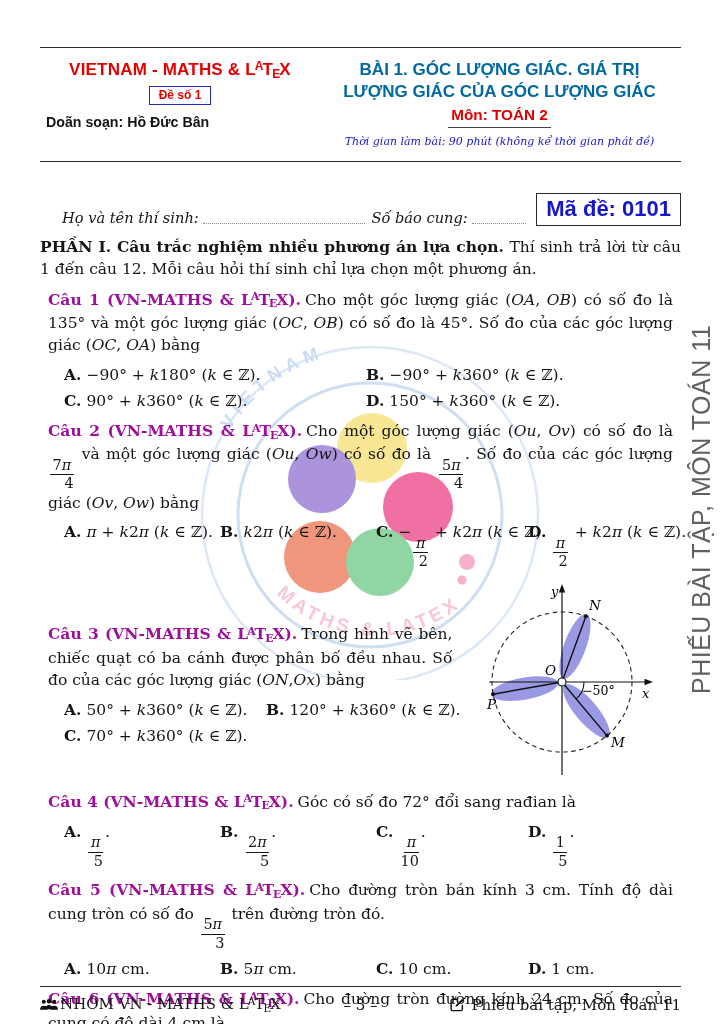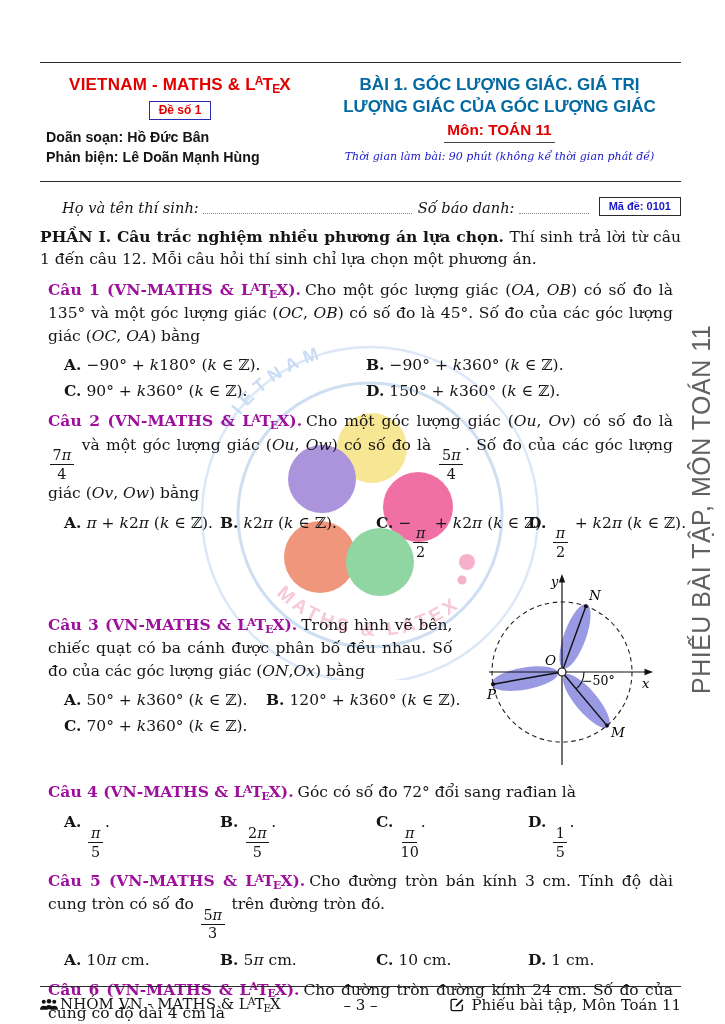--- a/index.html
+++ b/index.html
@@ -8,55 +8,55 @@
     font-family:"DejaVu Serif",serif;font-size:15.5px;color:#151515;
   }
   sup{vertical-align:0.4em;font-size:0.7em;margin:0 -1px;}
   sub{vertical-align:-0.25em;font-size:0.7em;margin:0 -1px;}
   i{font-style:italic;}
   
   .wm{position:absolute;left:190px;top:340px;width:380px;height:340px;z-index:1;}
   
   .content{position:absolute;left:40px;top:0;width:641px;z-index:2;}
   
-  .exam-header{margin-top:62px;border-top:1.8px solid #2b2b2b;border-bottom:1.8px solid #2b2b2b;
+  .exam-header{margin-top:47px;border-top:1.8px solid #2b2b2b;border-bottom:1.8px solid #2b2b2b;
     padding:11px 4px 13px;display:flex;align-items:flex-start;}
   .hdr-left{width:272px;flex:0 0 272px;text-align:center;}
   .brand{color:#e20000;font-family:"Liberation Sans",sans-serif;font-weight:bold;font-size:17px;letter-spacing:.2px;}
   .de-box{display:inline-block;border:1.6px solid #2a2ab0;color:#e20000;font-family:"Liberation Sans",sans-serif;
     font-weight:bold;font-size:12px;padding:1px 9px 2px;margin:5px auto 7px;}
   .meta{font-family:"Liberation Sans",sans-serif;font-weight:bold;font-size:14.2px;text-align:left;
     padding-left:2px;line-height:1.45;}
   .hdr-right{flex:1;text-align:center;padding-left:6px;}
   .title{color:#0369a1;font-family:Liberation Sans, sans-serif;font-weight:bold;font-size:17px;line-height:1.28;}
   .subject{display:inline-block;color:#e20000;font-family:"Liberation Sans",sans-serif;font-weight:bold;
     font-size:15.3px;border-bottom:1.4px solid #444;padding:1px 3px 3px;margin-top:2px;}
   .duration{color:#1717c9;font-style:italic;font-size:11px;margin-top:7px;}
   
-  .info-row{display:flex;align-items:flex-end;margin:15px 0 6px;padding-left:22px;font-size:14.6px;font-style:italic;}
+  .info-row{display:flex;align-items:flex-end;margin:31px 0 6px;padding-left:22px;font-size:14.6px;font-style:italic;}
   .dots{border-bottom:1.3px dotted #888;height:15px;}
   .dots.name{flex:1.55;margin:0 6px 2px 4px;}
   .dots.sbd{flex:0.52;margin:0 10px 2px 4px;}
   .code-box{border:1.6px solid #2b2b2b;color:#1717c9;font-style:normal;font-weight:bold;
-    font-family:"Liberation Sans",sans-serif;font-size:11px;padding:2px 9px 3px;white-space:nowrap;}
+    font-family:"Liberation Sans",sans-serif;font-size:22px;padding:2px 9px 3px;white-space:nowrap;}
   
   .part{margin:10px 0 4px;text-align:justify;line-height:1.42;}
   .part b{font-weight:bold;}
   
   .q{margin:9px 0 10px;}
   .qlabel{color:#9e109c;font-weight:bold;margin-right:4px;}
   .stem{margin:8px;text-align:justify;line-height:1.45;}
   .opts{display:grid;padding-left:24px;margin-top:0;column-gap:6px;row-gap:7px;}
   .cols2{grid-template-columns:296px auto;}
   .cols2n{grid-template-columns:196px auto;}
   .cols4{grid-template-columns:150px 150px 146px auto;}
   .opt{white-space:nowrap;}
   .opt .letter{font-weight:bold;margin-right:5px;}
   
-  .frac{display:inline-flex;flex-direction:column;align-items:center;vertical-align:-0.72em;
+  .frac{display:inline-flex;flex-direction:column;align-items:flex-end;vertical-align:-0.72em;
     line-height:1.06;font-size:0.93em;margin:0 2px;}
   .fn{border-bottom:1.2px solid #151515;padding:0 2.5px 1px;}
   .fd{padding-top:1.5px;}
   
   .q3-row{display:flex;gap:26px;align-items:center;}
   .q3-left{flex:0 0 404px;}
   .fig{flex:0 0 212px;margin-top:2px;}
   
   .side-text{position:absolute;left:687px;top:694px;transform:rotate(-90deg);transform-origin:left top;
     white-space:nowrap;font-family:"Liberation Sans",sans-serif;font-size:25px;color:#606060;
@@ -97,36 +97,35 @@
   </svg>
 </div>
 
 <div class="content">
 
   <div class="exam-header">
     <div class="hdr-left">
       <div class="brand">VIETNAM - MATHS &amp; L<sup>A</sup>T<sub>E</sub>X</div>
       <div><span class="de-box">Đề số 1</span></div>
       <div class="meta">Doãn soạn: Hồ Đức Bân</div>
-      <div class="meta">Phản biện: Lê Doãn Mạnh Hùng</div>
     </div>
     <div class="hdr-right">
       <div class="title">
         <div>BÀI 1. GÓC LƯỢNG GIÁC. GIÁ TRỊ</div>
         <div>LƯỢNG GIÁC CỦA GÓC LƯỢNG GIÁC</div>
       </div>
-      <div><span class="subject">Môn: TOÁN 11</span></div>
+      <div><span class="subject">Môn: TOÁN 2</span></div>
       <div class="duration">Thời gian làm bài: 90 phút (không kể thời gian phát đề)</div>
     </div>
   </div>
 
   <div class="info-row">
     <span>Họ và tên thí sinh:</span>
     <span class="dots name"></span>
-    <span>Số báo danh:</span>
+    <span>Số báo cung:</span>
     <span class="dots sbd"></span>
     <span class="code-box">Mã đề: 0101</span>
   </div>
 
   <p class="part"><b>PHẦN I. Câu trắc nghiệm nhiều phương án lựa chọn.</b><span> Thí sinh trả lời từ câu 1 đến câu 12. Mỗi câu hỏi thí sinh chỉ lựa chọn một phương án.</span></p>
 
   <div class="q">
     <p class="stem"><b class="qlabel">Câu 1 (VN-MATHS &amp; L<sup>A</sup>T<sub>E</sub>X).</b><span>Cho một góc lượng giác (<i>OA</i>, <i>OB</i>) có số đo là 135° và một góc lượng giác (<i>OC</i>, <i>OB</i>) có số đo là 45°. Số đo của các góc lượng giác (<i>OC</i>, <i>OA</i>) bằng</span></p>
     <div class="opts cols2">
       <div class="opt"><span class="letter">A.</span><span>−90° + <i>k</i>180° (<i>k</i> ∈ ℤ).</span></div>

